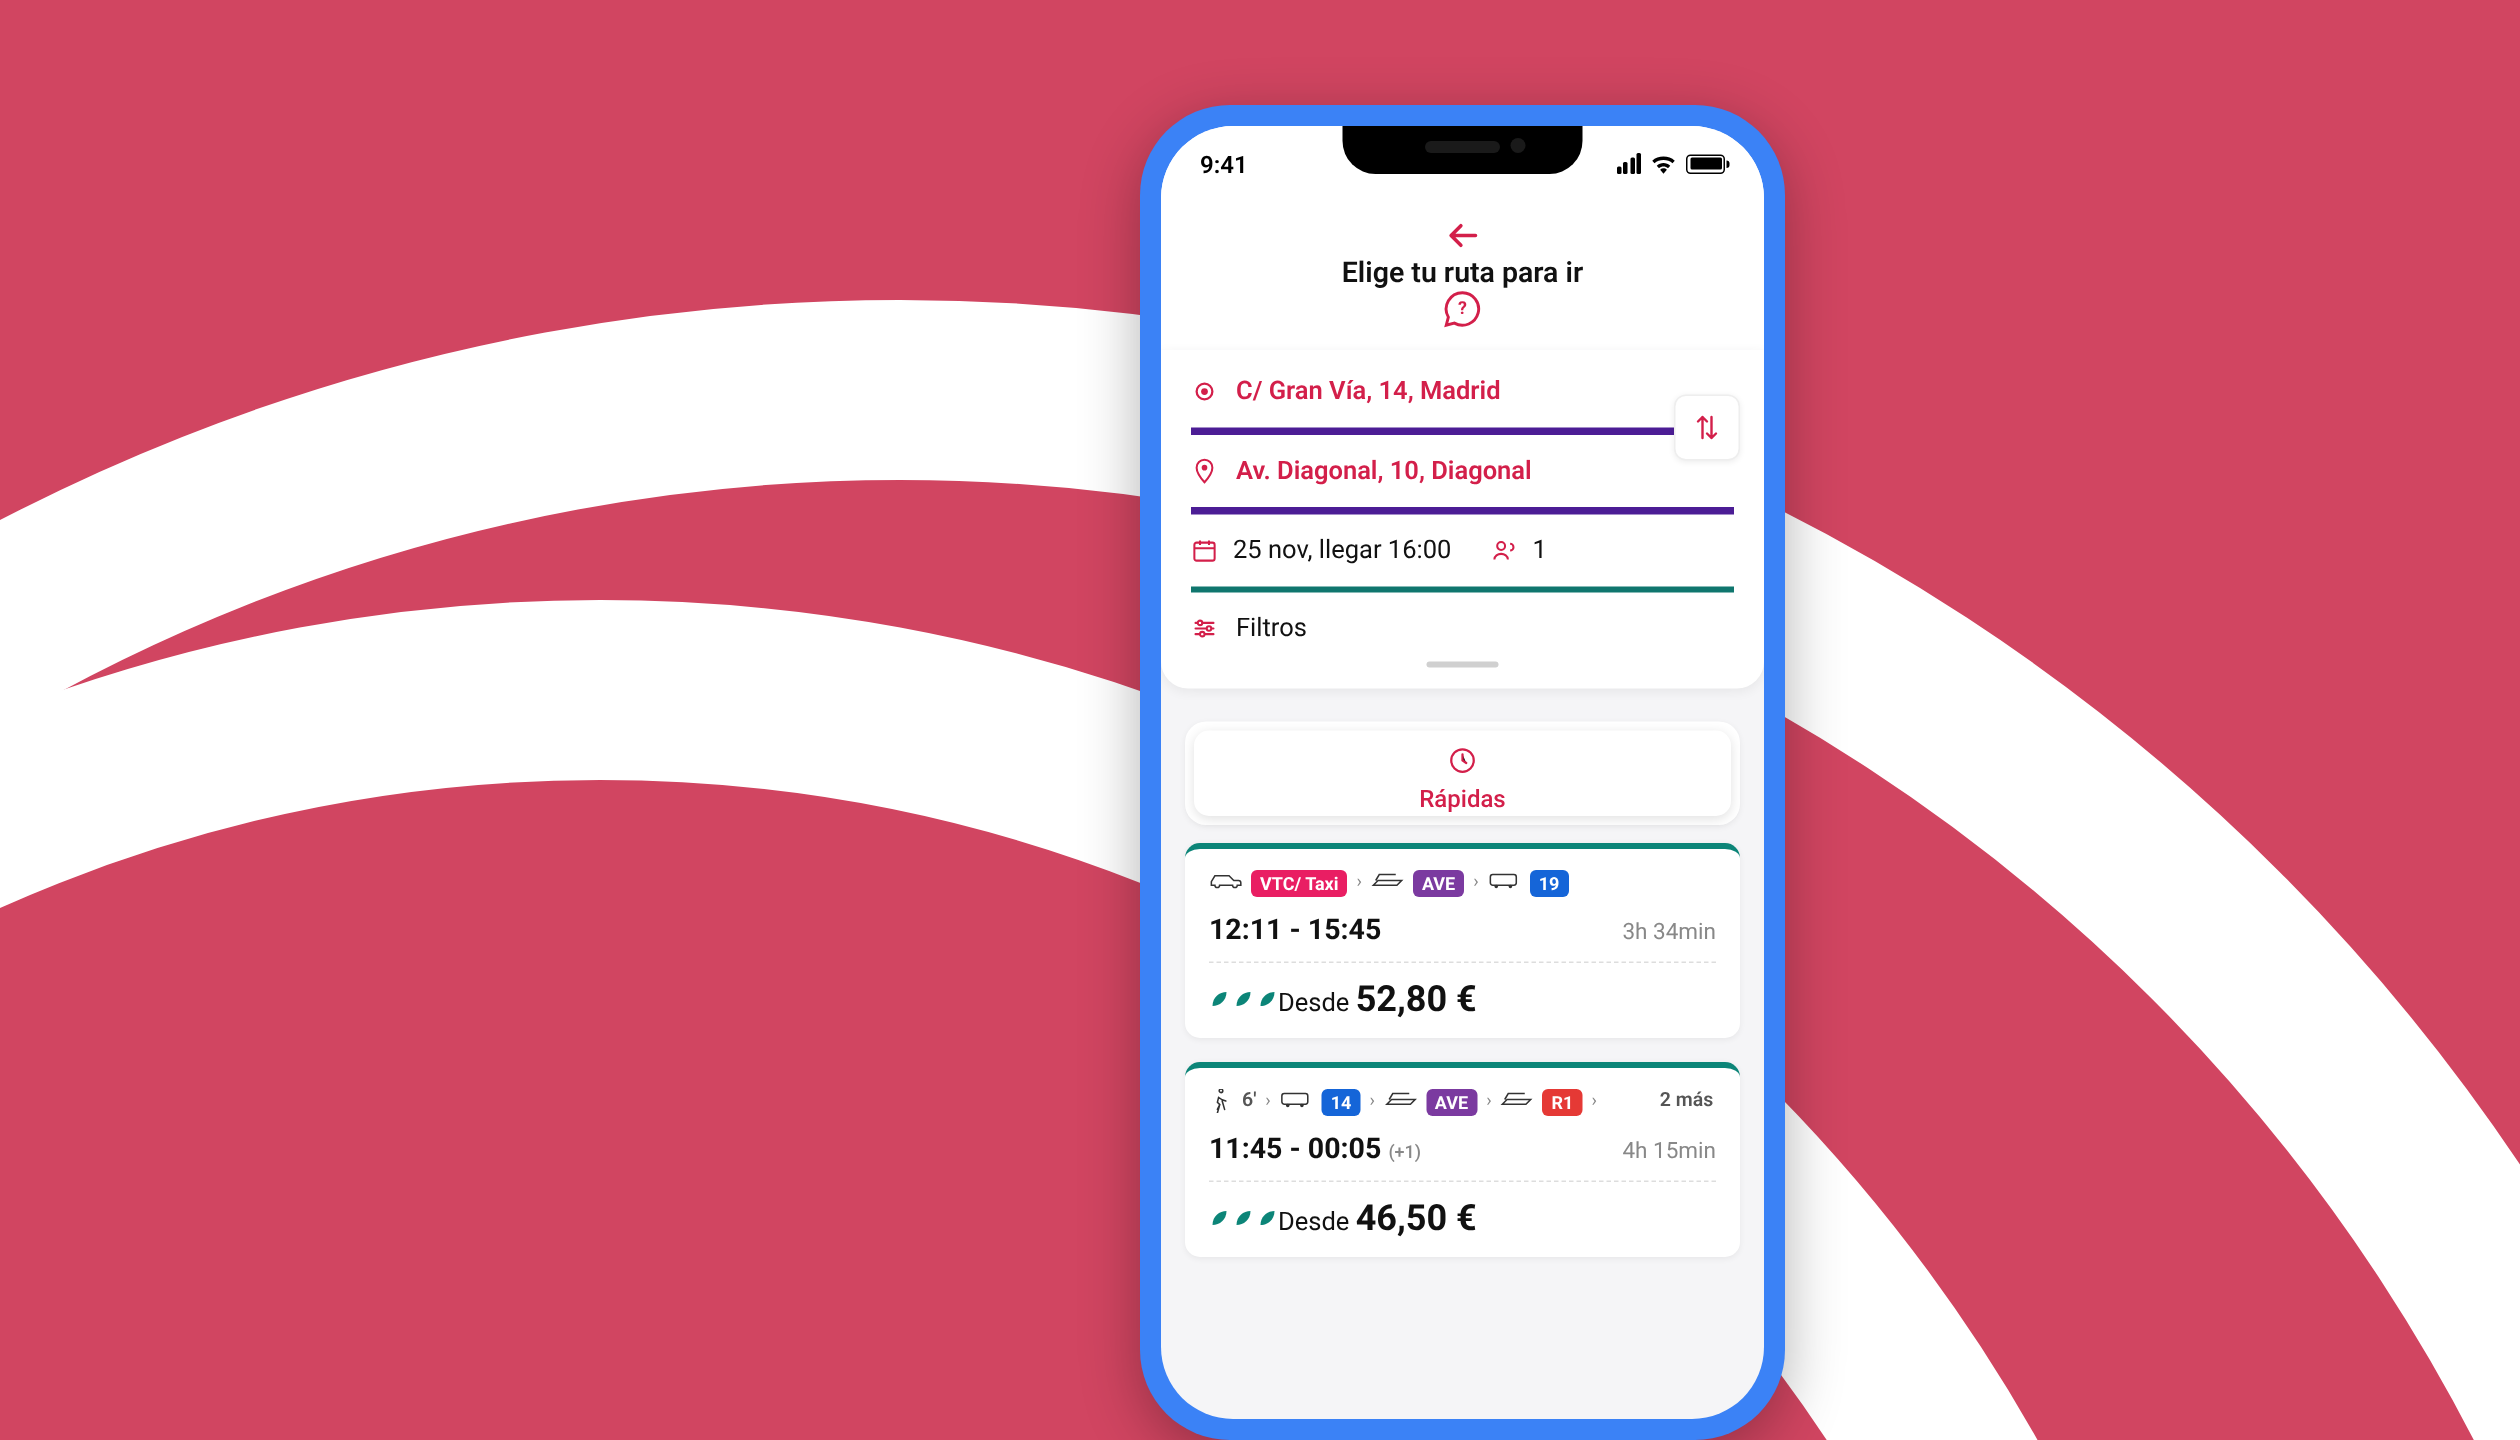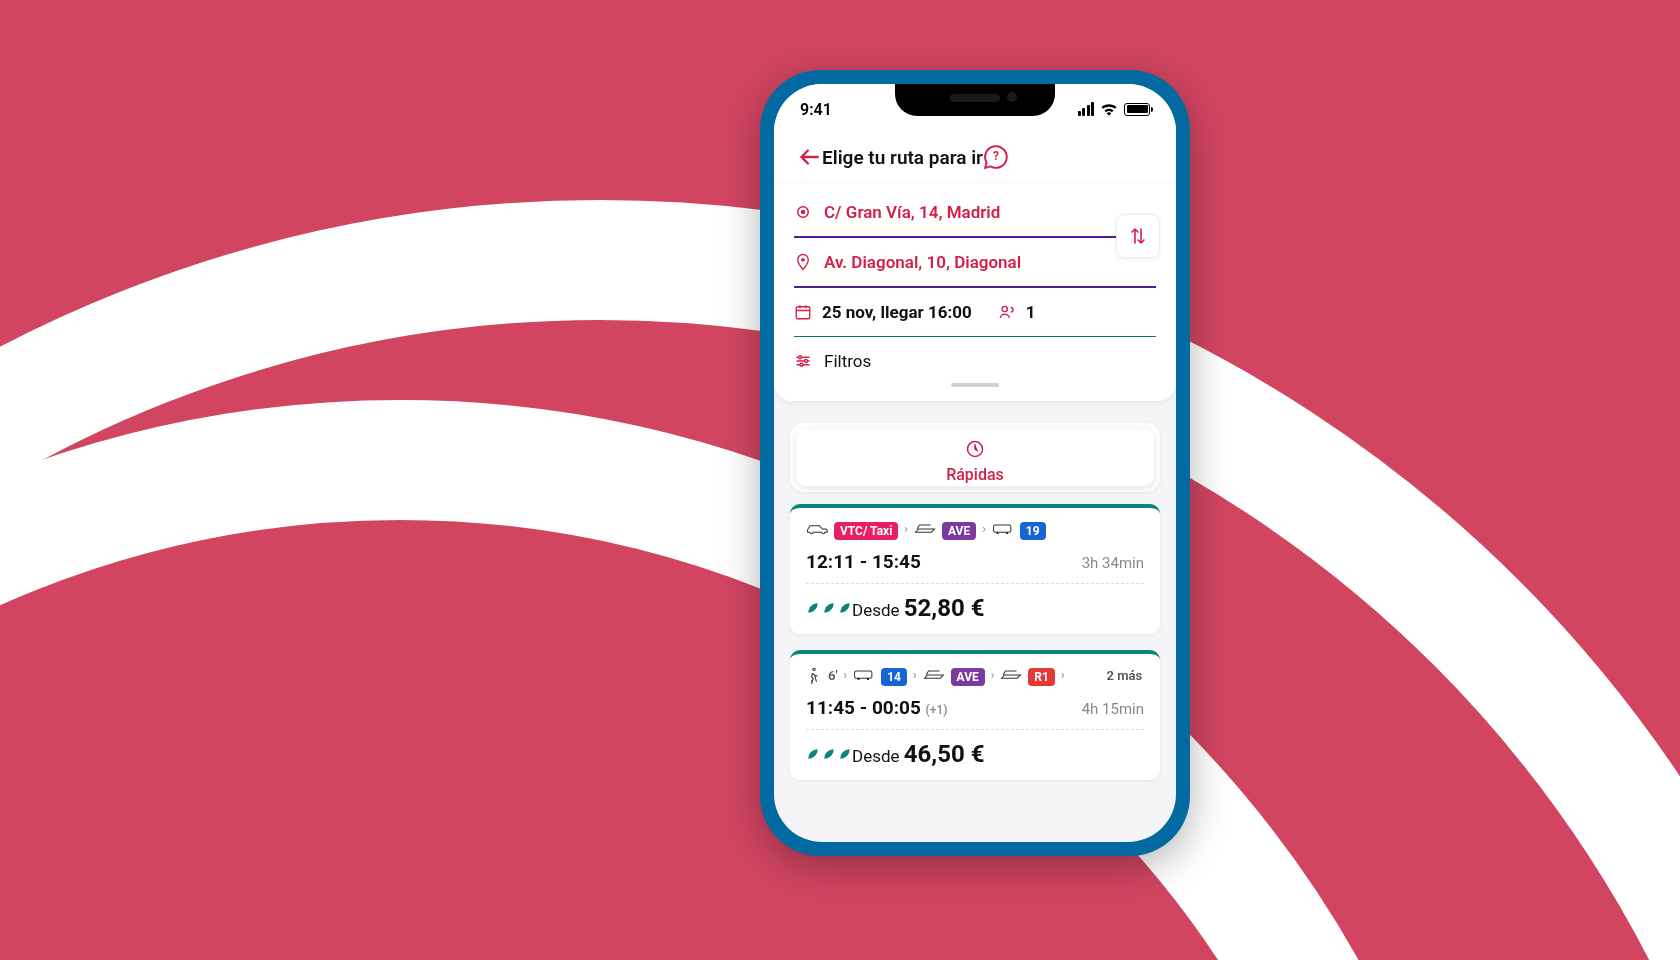--- a/index.html
+++ b/index.html
@@ -14,22 +14,22 @@
 .bg-arcs { position: absolute; inset: 0; overflow: hidden; }
 .arc1, .arc2 { position: absolute; border-radius: 50%; border-style: solid; border-color: #fff; }
 .arc1 { width: 2600px; height: 2600px; border-width: 120px; left: -700px; top: 200px; }
 .arc2 { width: 2200px; height: 2200px; border-width: 120px; left: -700px; top: 400px; }
 
 .phone {
   position: absolute;
   left: 760px;
   top: 70px;
   width: 430px;
-  height: 786px;
-  background: #0369a1;
+  height: 890px;
+  background: #3b82f6;
   border-radius: 60px;
   padding: 14px;
   box-shadow: 0 10px 40px rgba(0,0,0,.3);
 }
 .screen {
   width: 100%;
   height: 100%;
   background: #f5f5f7;
   border-radius: 48px;
   overflow: hidden;
@@ -65,47 +65,48 @@
 .sb-bars i:nth-child(1){height:5px}.sb-bars i:nth-child(2){height:8px}.sb-bars i:nth-child(3){height:11px}.sb-bars i:nth-child(4){height:14px}
 .sb-wifi { width:18px; height:14px; }
 .sb-batt { width:26px; height:13px; border:1.5px solid #000; border-radius:3px; position:relative; }
 .sb-batt::after { content:''; position:absolute; right:-4px; top:3px; width:2px; height:5px; background:#000; border-radius:0 2px 2px 0; }
 .sb-batt i { position:absolute; inset:1.5px; background:#000; border-radius:1px; }
 
 .header {
   background:#fff;
   display:flex; align-items:center; 
   padding: 10px 22px 14px;
+  flex-direction: column;
 }
 .back-ico, .chat-ico { width:26px; height:26px; }
 .title { font-size:19px; font-weight:600; color:#111; }
 
 .search-card {
   background:#fff;
   border-radius:0 0 18px 18px;
   padding: 4px 20px 14px;
   box-shadow: 0 2px 8px rgba(0,0,0,.06);
   position:relative;
 }
 .loc-row {
   display:flex; align-items:center; gap:12px;
   padding:14px 0;
   font-size:17px; font-weight:600; color:#d31f4a;
-  border-bottom:2px solid #4c1d95;
+  border-bottom:5px solid #4c1d95;
 }
 .loc-row:nth-of-type(2){ padding-right:50px; }
 .loc-ico { width:18px; height:18px; flex-shrink:0; }
 .swap-btn {
   position:absolute; right:16px; top:30px;
   width:44px; height:44px; background:#fff;
   border:1px solid #eee; border-radius:8px;
   display:flex; align-items:center; justify-content:center;
   box-shadow:0 1px 4px rgba(0,0,0,.08);
 }
-.meta-row { display:flex; align-items:center; gap:12px; padding:14px 0; border-bottom:1px solid #0f766e;font-weight:bold; }
+.meta-row { display:flex; align-items:center; gap:12px; padding:14px 0; border-bottom:4px solid #0f766e; }
 .meta-item { display:flex; align-items:center; gap:10px; font-size:17px; color:#111; }
 .meta-ico { width:18px; height:18px; }
 .filters-row { display:flex; align-items:center; gap:12px; padding:14px 0 6px; font-size:17px; color:#111; }
 .handle { width:48px; height:4px; background:#d0d0d0; border-radius:4px; margin:6px auto 0; }
 
 .tabs {
   display:flex; background:#fff; margin:22px 16px 12px;
   border-radius:14px; padding:6px; gap:4px;
   box-shadow:0 1px 4px rgba(0,0,0,.06);
 }

